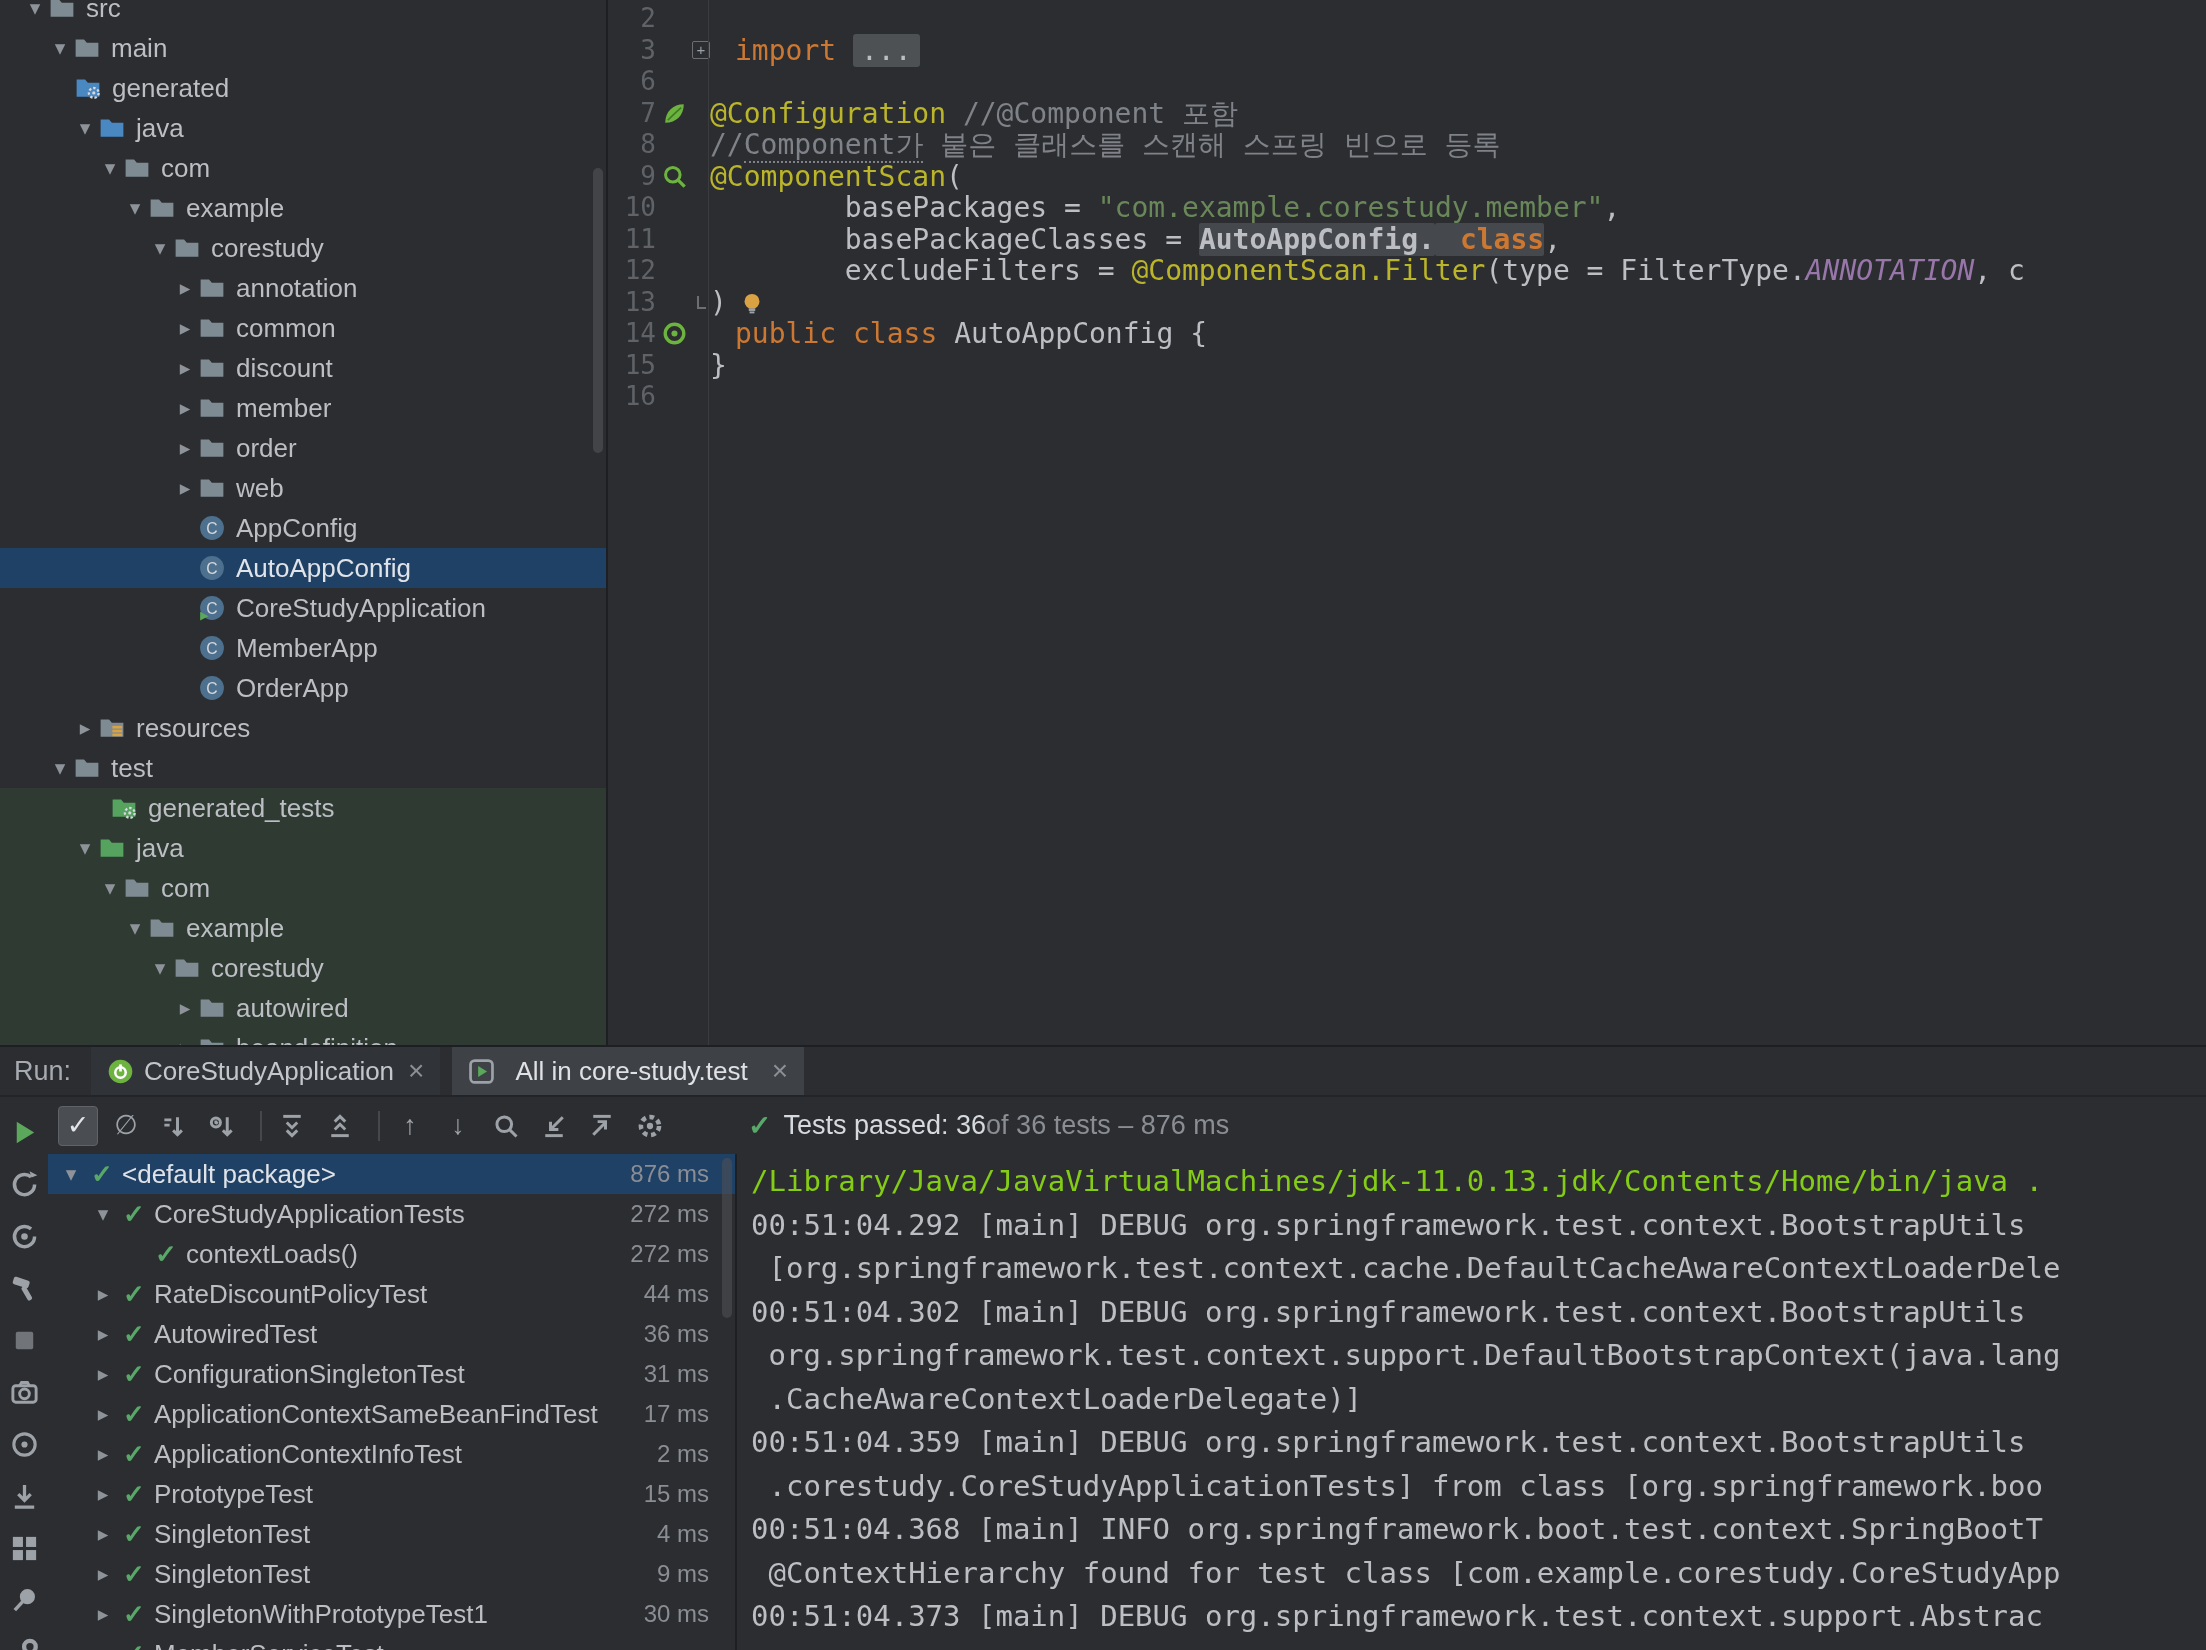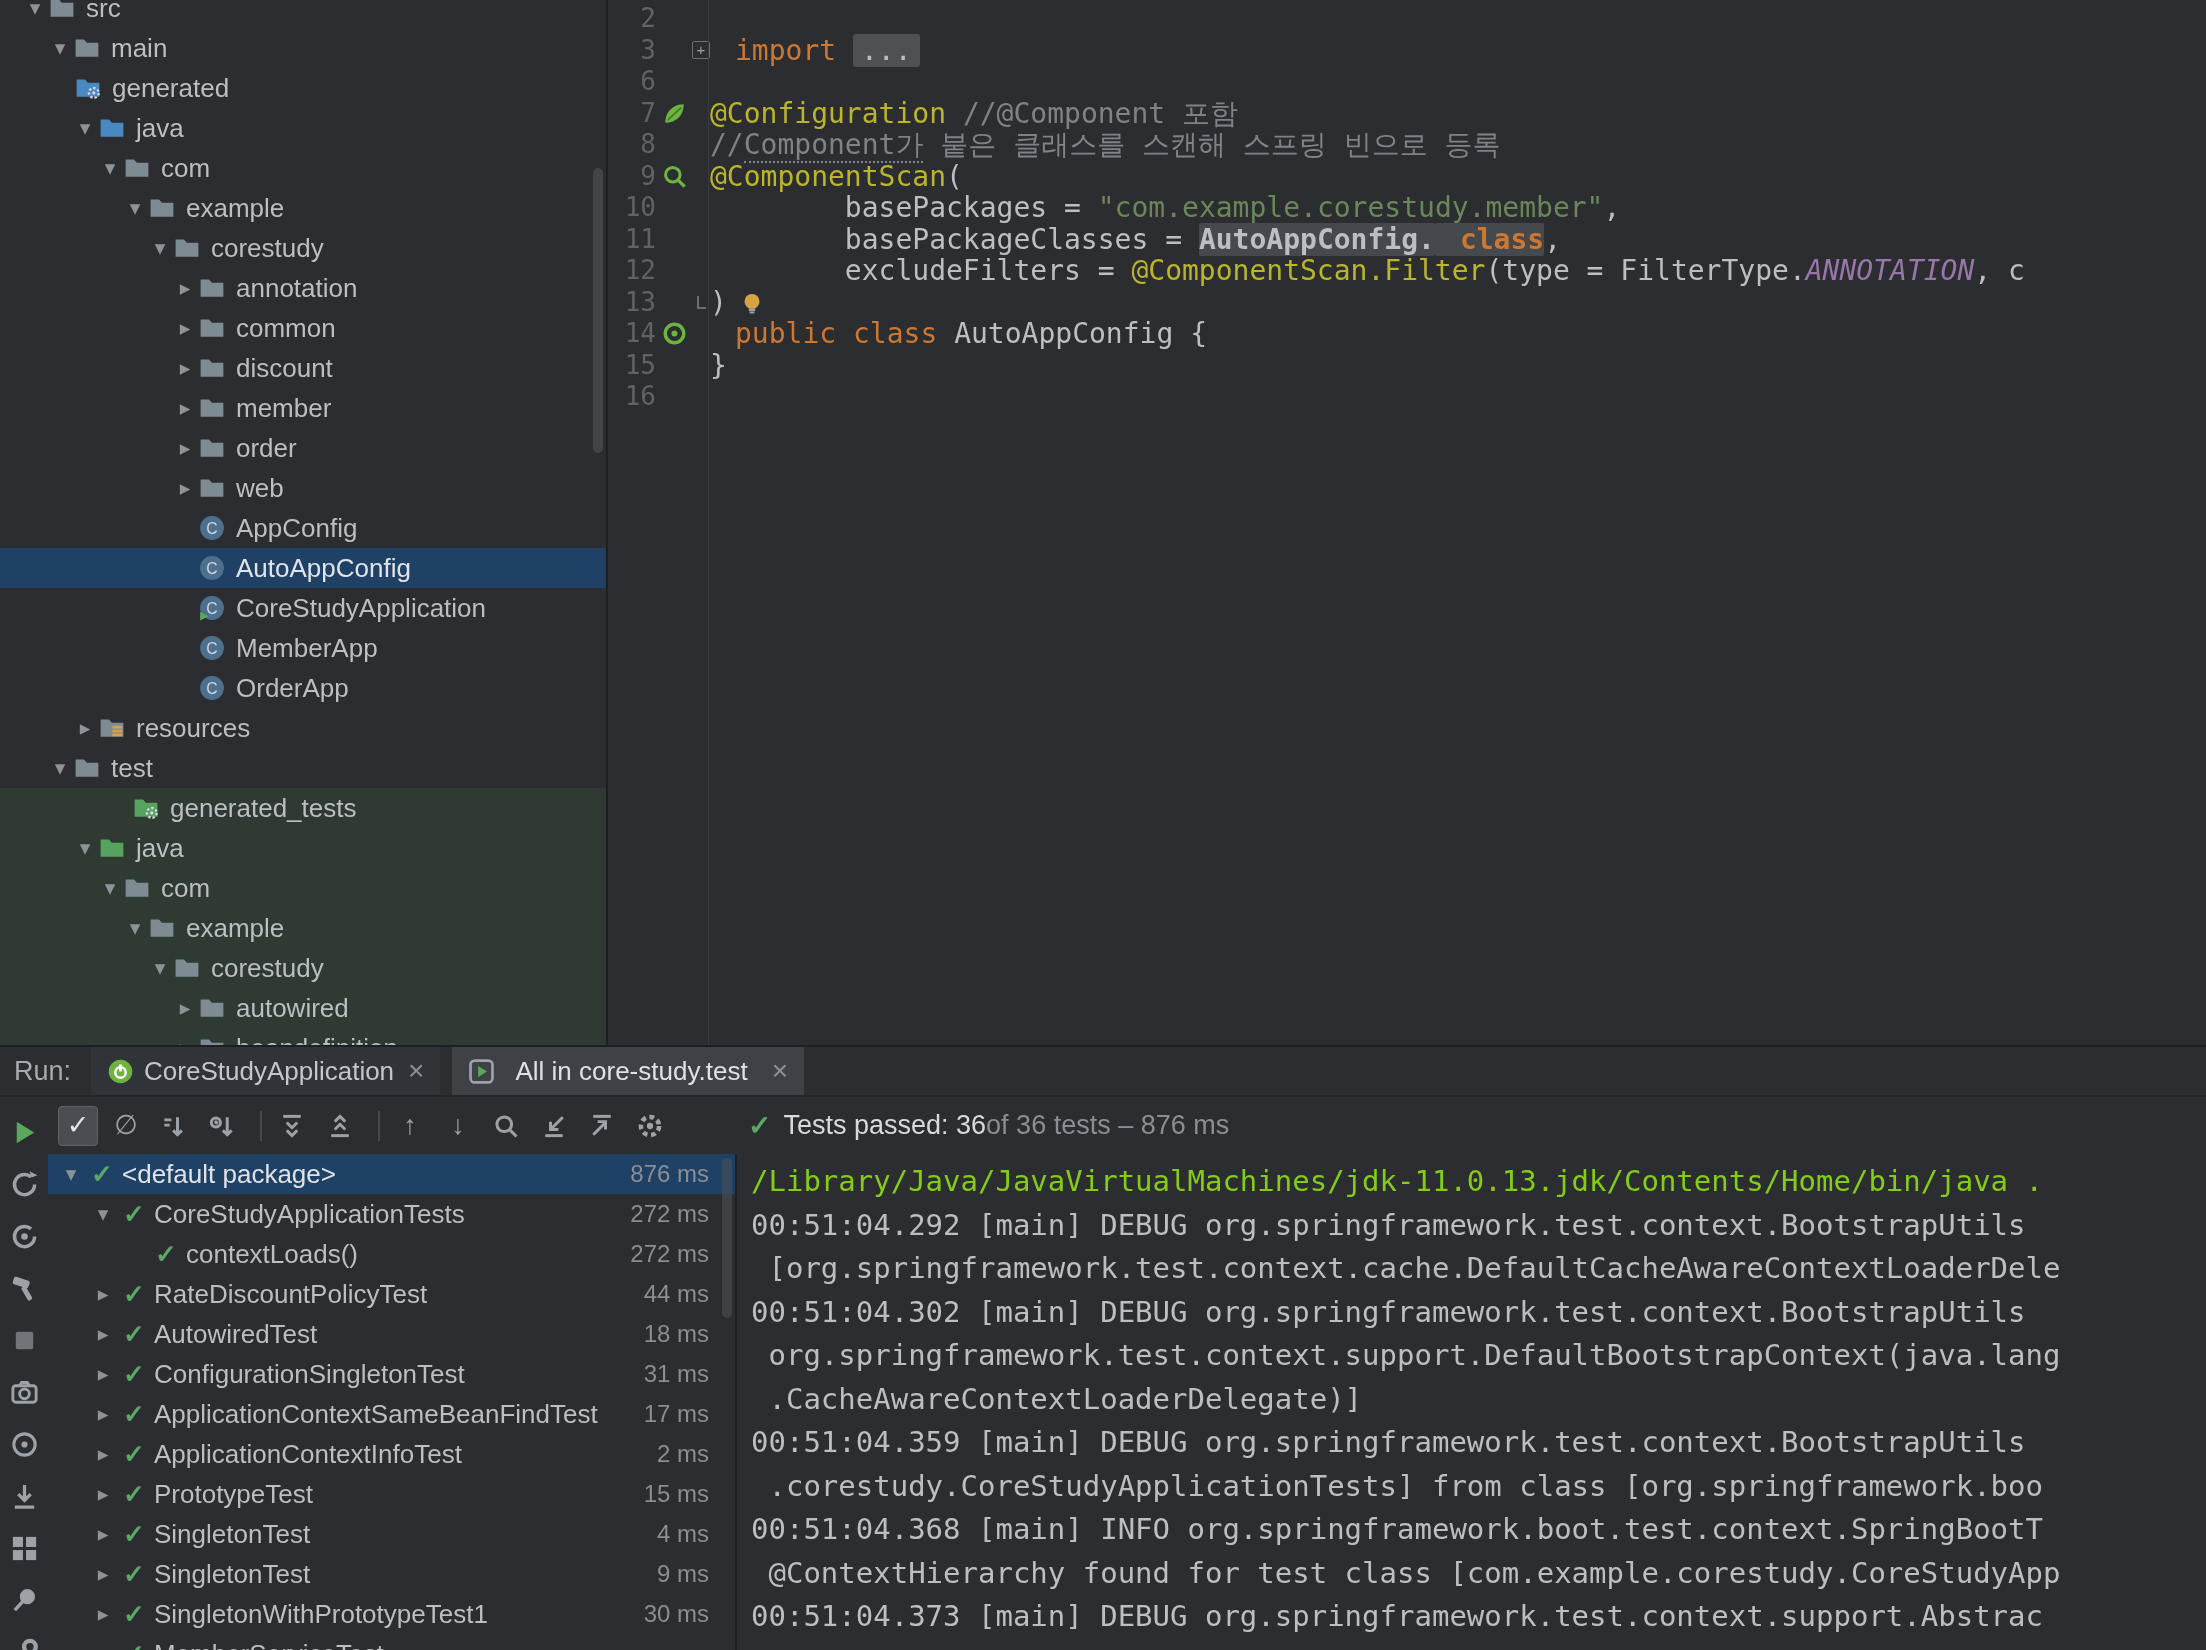--- a/index.html
+++ b/index.html
@@ -246,21 +246,21 @@
             </svg></span>
           <span class="t-label">resources</span>
         </div>
         <div class="t-row" style="padding-left: 47px;">
           <span class="chev">▾</span>
           <span class="t-icon"><svg viewBox="0 0 16 16">
               <path d="M1.5 3.2 H6.3 L7.9 5 H14.5 V13 H1.5 Z" fill="#7F8B93"></path>
             </svg></span>
           <span class="t-label">test</span>
         </div>
-        <div class="t-row testbg" style="padding-left: 106px;">
+        <div class="t-row testbg" style="padding-left: 84px;">
           <span class="chev"></span>
           <span class="t-icon"><svg viewBox="0 0 16 16">
               <path d="M1.5 3.2 H6.3 L7.9 5 H14.5 V13 H1.5 Z" fill="#55A35F"></path>
               <circle cx="11.3" cy="10.8" r="2.8" fill="none" stroke="#d6d9de" stroke-width="1.3" stroke-dasharray="1.4 1.1"></circle>
               <circle cx="11.3" cy="10.8" r="0.9" fill="#d6d9de"></circle>
             </svg></span>
           <span class="t-label">generated_tests</span>
         </div>
         <div class="t-row testbg" style="padding-left: 72px;">
           <span class="chev">▾</span>
@@ -508,21 +508,21 @@
               <div class="test-row" style="padding-left: 40px;">
                 <span class="chev">▸</span>
                 <span class="check">✓</span>
                 <span class="tname">RateDiscountPolicyTest</span>
                 <span class="time">44 ms</span>
               </div>
               <div class="test-row" style="padding-left: 40px;">
                 <span class="chev">▸</span>
                 <span class="check">✓</span>
                 <span class="tname">AutowiredTest</span>
-                <span class="time">18 ms</span>
+                <span class="time">36 ms</span>
               </div>
               <div class="test-row" style="padding-left: 40px;">
                 <span class="chev">▸</span>
                 <span class="check">✓</span>
                 <span class="tname">ConfigurationSingletonTest</span>
                 <span class="time">31 ms</span>
               </div>
               <div class="test-row" style="padding-left: 40px;">
                 <span class="chev">▸</span>
                 <span class="check">✓</span>

